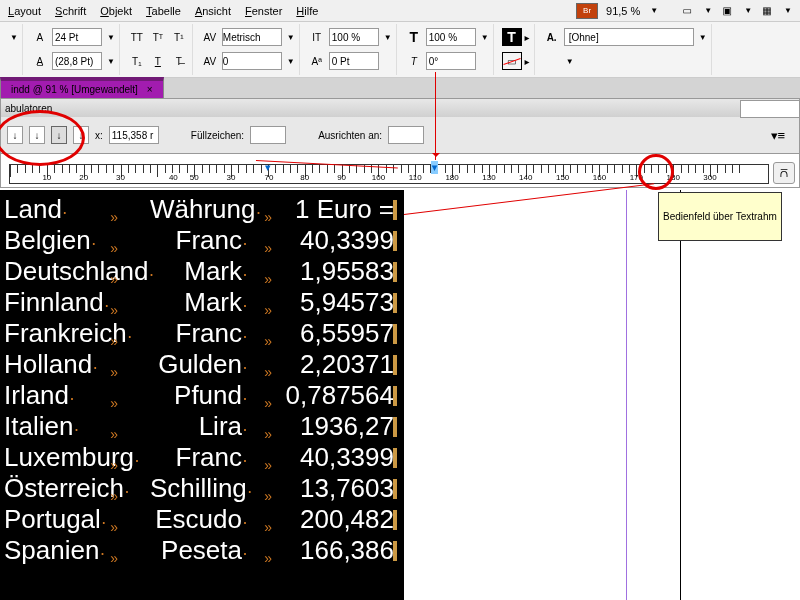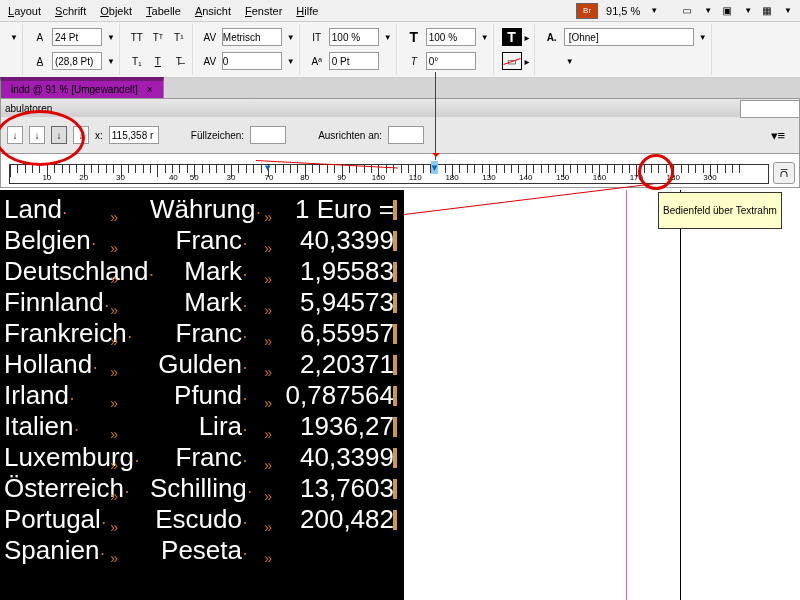--- a/index.html
+++ b/index.html
@@ -40,21 +40,21 @@
 
 .ruler-area { position: relative; height: 34px; background: #fff; border-top: 1px solid #999; }
 .ruler { position: absolute; top: 10px; left: 8px; right: 30px; height: 20px; background: #fff; border: 1px solid #333; }
 .ruler-tick { position: absolute; top: 0; width: 1px; height: 8px; background: #333; }
 .ruler-tick.major { height: 12px; }
 .ruler-num { position: absolute; top: 8px; font-size: 8px; transform: translateX(-50%); }
 .tab-marker { position: absolute; top: -4px; font-size: 11px; color: #06c; }
 .magnet-btn { position: absolute; right: 4px; top: 8px; width: 22px; height: 22px; border: 1px solid #999; background: #f0f0f0; display: flex; align-items: center; justify-content: center; font-size: 12px; border-radius: 3px; }
 
 .doc-ruler-top { position: absolute; top: 100px; left: 740px; right: 0; height: 18px; background: #fff; border: 1px solid #999; overflow: hidden; }
-.tooltip-yellow { position: absolute; top: 192px; left: 658px; background: #ffffcc; border: 1px solid #333; font-size: 10px; padding: 12px 4px; z-index: 50; }
+.tooltip-yellow { position: absolute; top: 192px; left: 658px; background: #ffffcc; border: 1px solid #333; font-size: 10px; padding: 18px 4px; z-index: 50; }
 
 .document-area { position: absolute; top: 190px; left: 0; right: 0; bottom: 0; background: #fff; }
 .text-frame { position: absolute; top: 0; left: 0; width: 404px; height: 410px; background: #000; color: #fff; font-size: 26px; line-height: 31px; padding: 4px 0 0 4px; font-family: Myriad, Arial, sans-serif; overflow: hidden; }
 .text-row { display: flex; white-space: nowrap; height: 31px; align-items: baseline; }
 .col1 { width: 146px; position: relative; }
 .tab-glyph { color: #cc7722; font-size: 14px; position: absolute; }
 .col2 { width: 116px; text-align: right; position: relative; padding-right: 18px; }
 .col3 { width: 128px; text-align: right; position: relative; }
 .end-marker { position: absolute; right: -3px; top: 6px; width: 4px; height: 20px; background: #cc9944; }
 .dot-marker { color: #cc7722; font-size: 18px; }
@@ -401,20 +401,21 @@
         <span class="col3">13,7603<span class="end-marker"></span></span>
       </div>
       <div class="text-row">
         <span class="col1">Portugal<span class="dot-marker">·</span><span class="tab-glyph" style="right:32px;top:8px;">»</span></span>
         <span class="col2">Escudo<span class="dot-marker">·</span><span class="tab-glyph" style="right:-6px;top:8px;">»</span></span>
         <span class="col3">200,482<span class="end-marker"></span></span>
       </div>
       <div class="text-row">
         <span class="col1">Spanien<span class="dot-marker">·</span><span class="tab-glyph" style="right:32px;top:8px;">»</span></span>
         <span class="col2">Peseta<span class="dot-marker">·</span><span class="tab-glyph" style="right:-6px;top:8px;">»</span></span>
+        <span class="col3">166,386<span class="end-marker"></span></span>
       </div>
     </div>
 </div>
 
 <div class="guide-purple"></div>
 <div class="guide-black"></div>
 
 <div class="circle-red circle-1"></div>
 <div class="circle-red circle-2"></div>
 <div class="arrow-red line1"></div>

